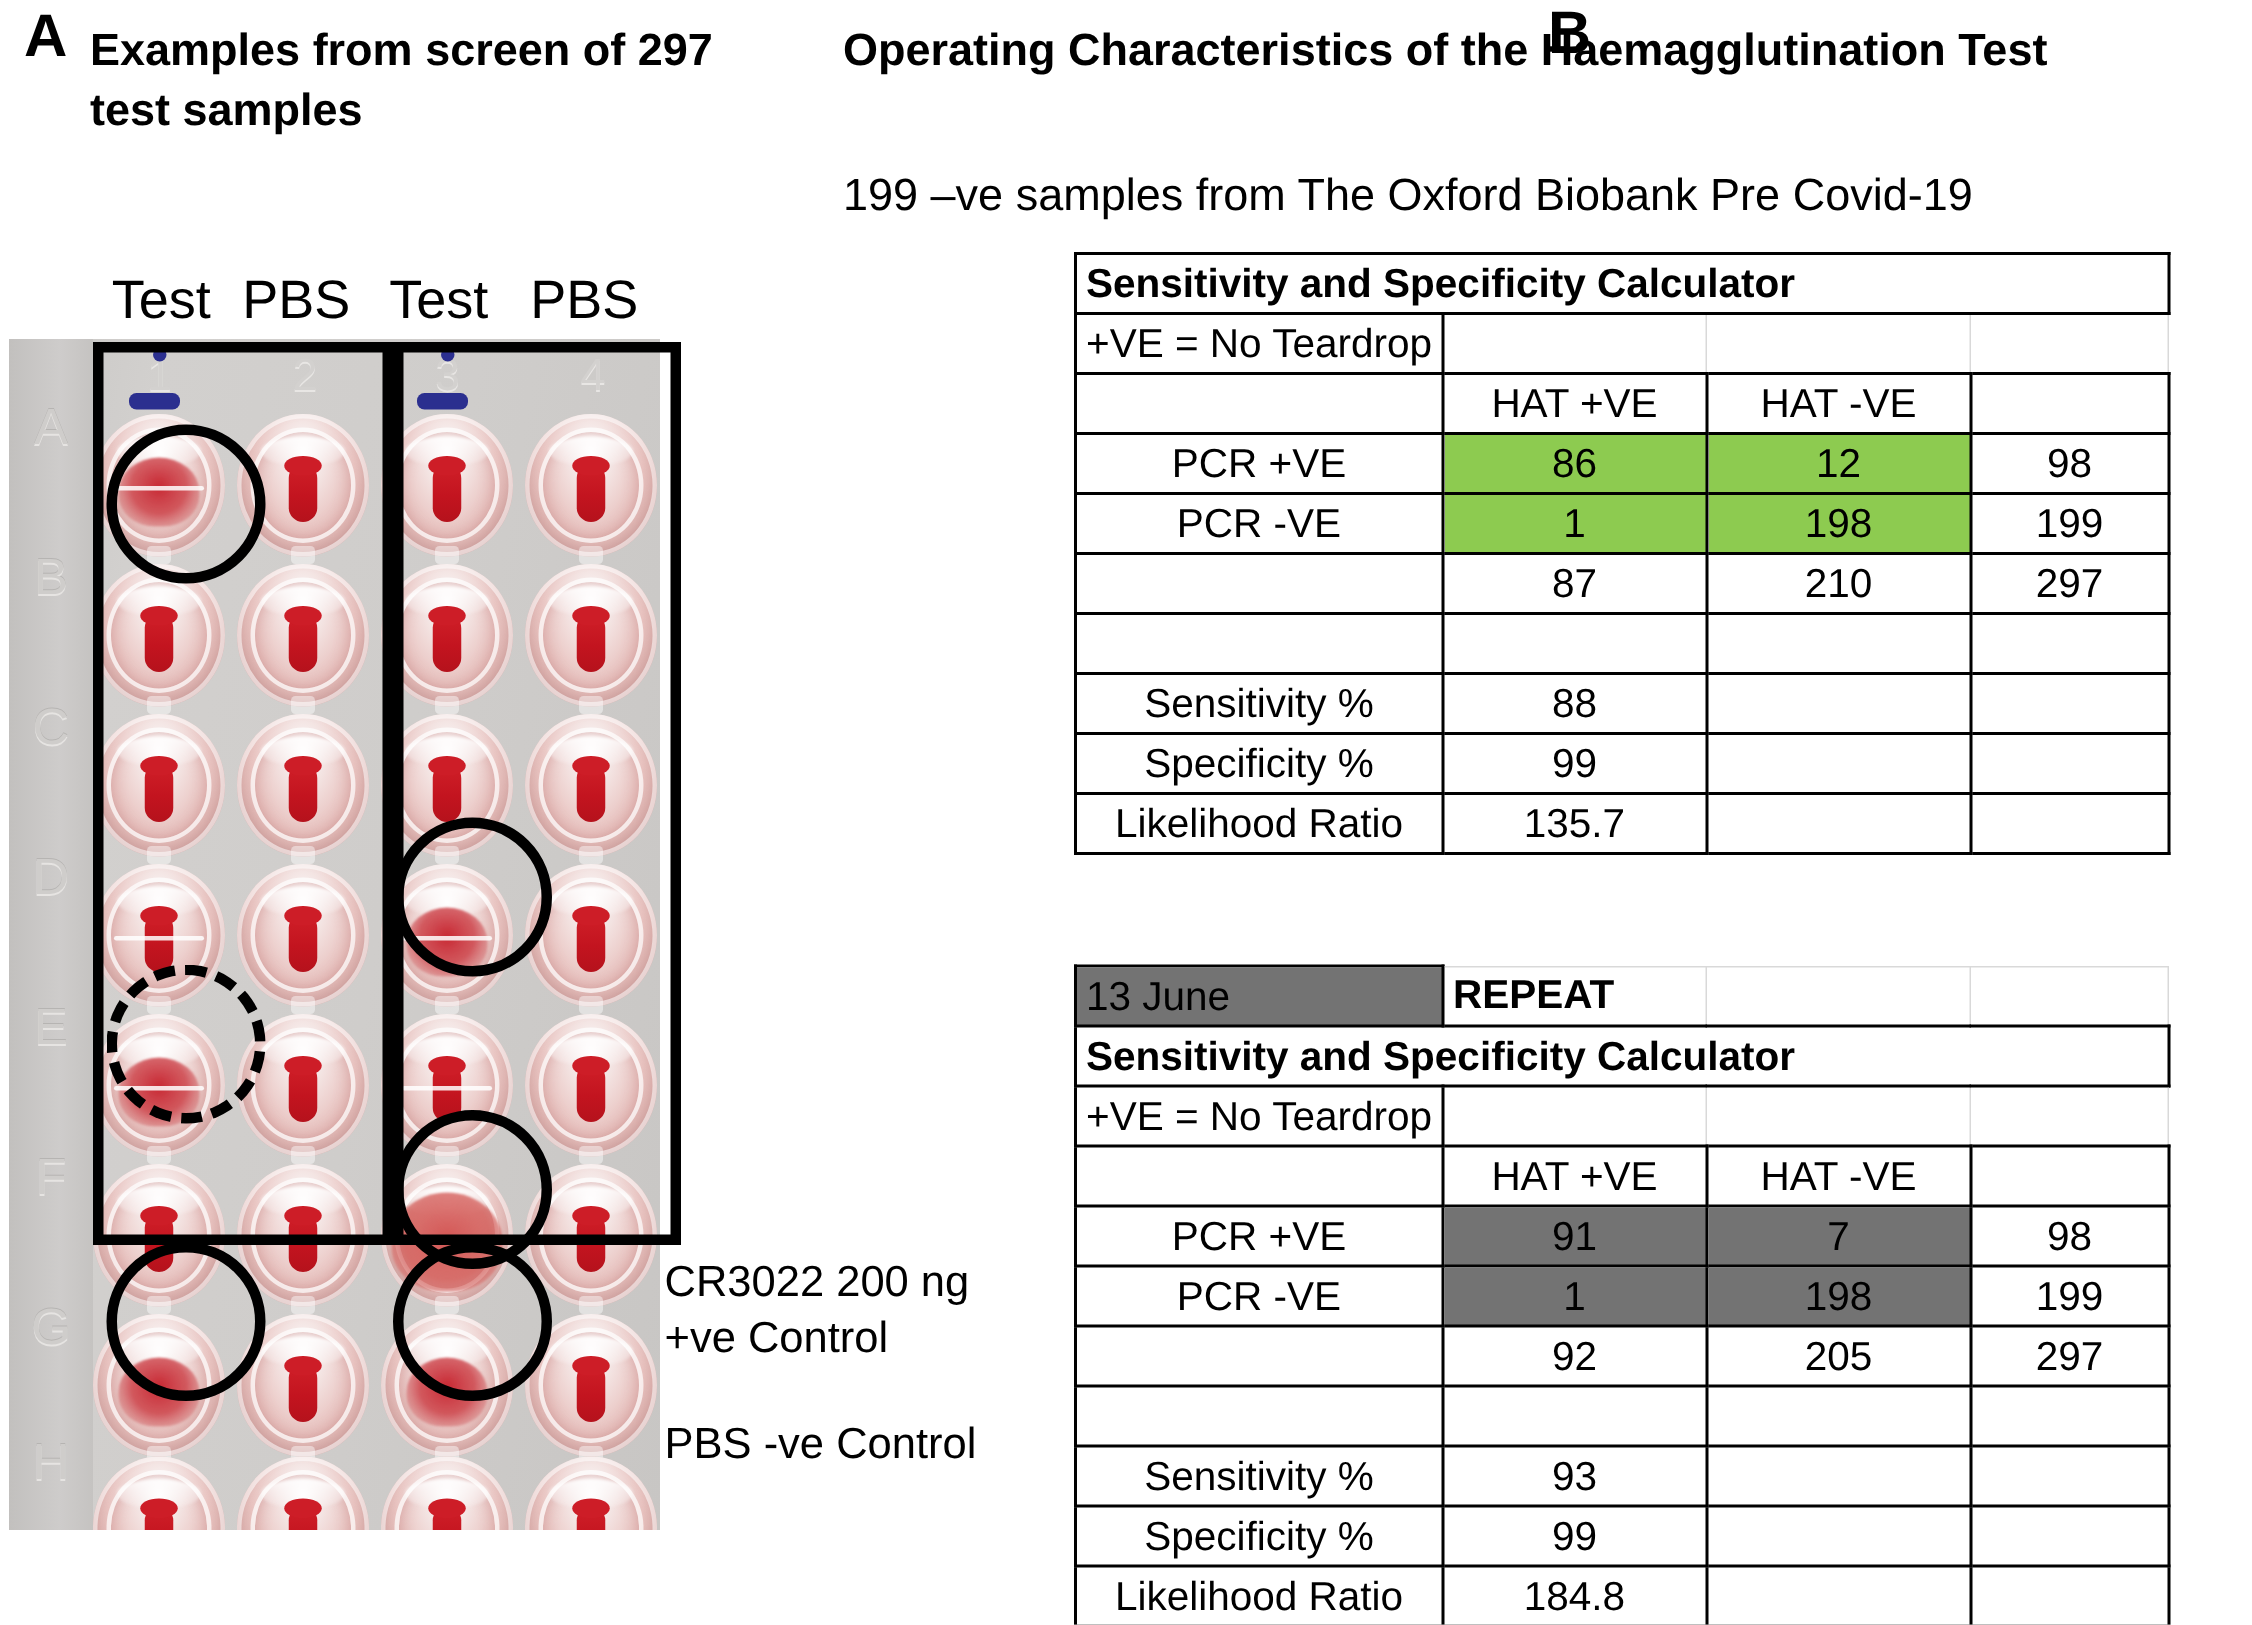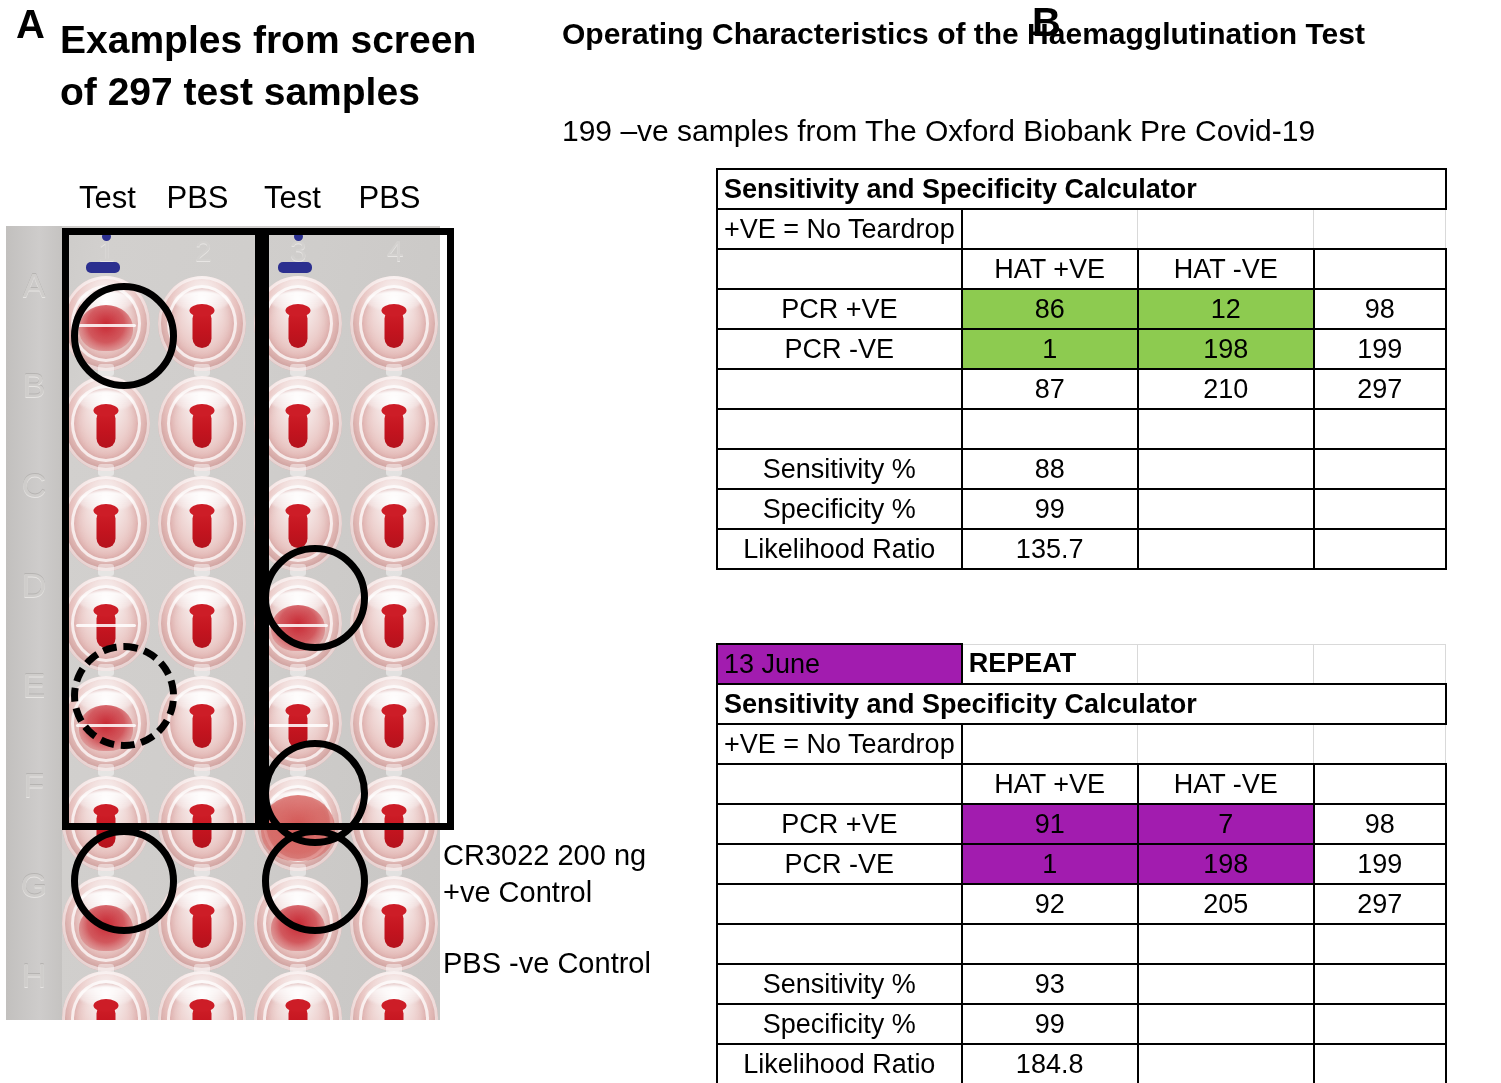--- a/index.html
+++ b/index.html
@@ -14,28 +14,28 @@
   .panel-letter{
     position:absolute;font-weight:bold;font-size:40px;line-height:1;
   }
   #panel-a-letter{left:16px;top:4px;}
   #panel-b-letter{left:522px;top:2px;}
 
   
   #panel-a{position:absolute;left:0;top:0;width:510px;height:1083px;}
   #panel-a-title{
     position:absolute;left:60px;top:14px;width:440px;
-    font-weight:bold;font-size:39px;line-height:1.33;
+    font-weight:bold;font-size:30px;line-height:1.33;
   }
 
   .col-headers{
     position:absolute;top:182px;left:60px;width:400px;height:40px;
   }
   .col-header{
-    position:absolute;font-size:31px;line-height:1;text-align:center;width:95px;top:0;
+    position:absolute;font-size:36px;line-height:1;text-align:center;width:95px;top:0;
   }
 
   
   #plate{
     position:absolute;left:6px;top:226px;width:434px;height:794px;
     background:linear-gradient(100deg,#c9c7c5 0%,#d2d0ce 18%,#cfcdcb 55%,#c8c6c4 100%);
     overflow:hidden;
   }
   #plate-rail{
     position:absolute;left:0;top:0;width:56px;height:100%;
@@ -140,21 +140,21 @@
   #table-2{left:206px;top:643px;}
   .xl-table td{
     border:2px solid #000;height:38px;padding:0 6px;
     text-align:center;vertical-align:middle;background:#fff;
     font-size:27px;line-height:1;overflow:hidden;white-space:nowrap;
   }
   .xl-table td.blank-grid{border:1px solid #d9d9d9;background:#fff;}
   .xl-table td.left{text-align:left;}
   .xl-table td.bold{font-weight:bold;}
   .xl-table td.green{background:#8DCB50;}
-  .xl-table td.yellow{background:#a21caf;}
+  .xl-table td.yellow{background:#737373;}
   .c1{width:212px;} .c2{width:176px;} .c3{width:176px;} .c4{width:132px;}
 </style>
 </head>
 <body>
 
 <div id="panel-a">
 
   <div class="panel-letter" id="panel-a-letter">A</div>
   <div id="panel-a-title">Examples from screen of 297 test samples</div>
 

